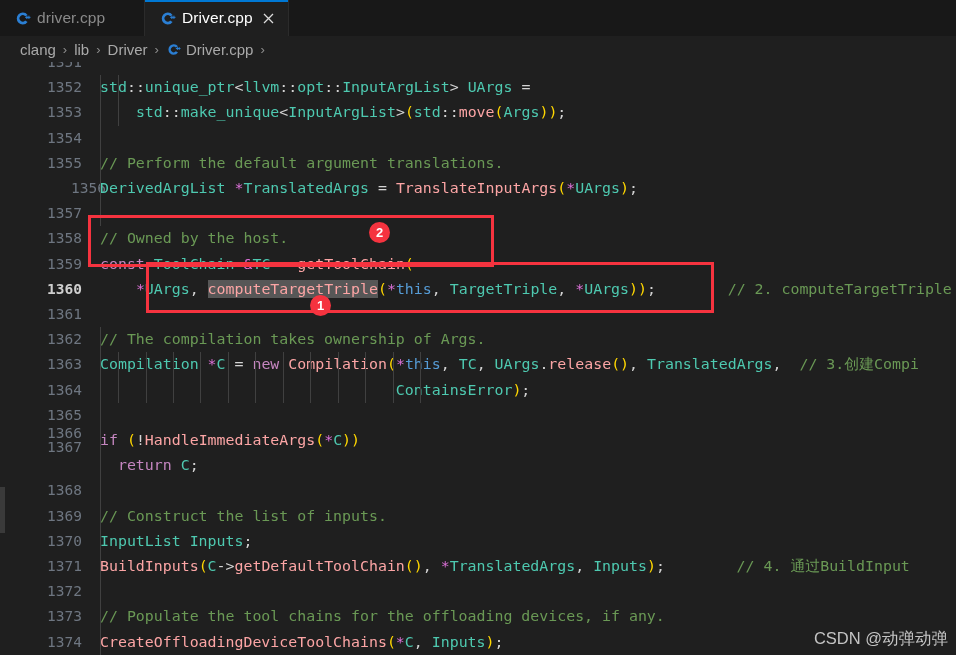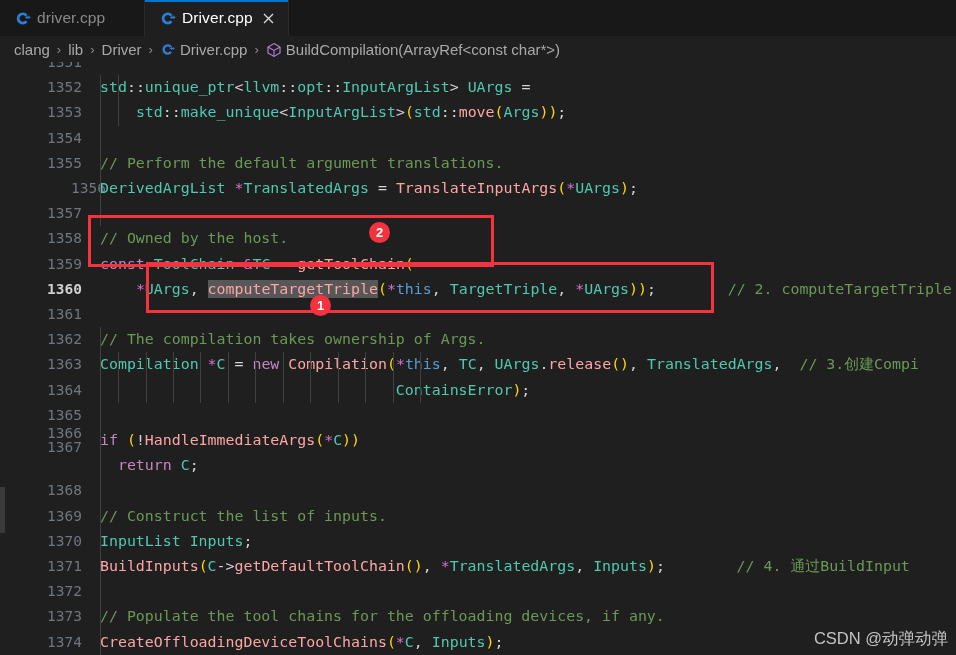--- a/index.html
+++ b/index.html
@@ -79,21 +79,21 @@
 
   
   .breadcrumb {
     position: absolute;
     top: 36px; left: 0;
     width: 859px;
     height: 26px;
     background: #1f1f1f;
     display: flex;
     align-items: center;
-    padding-left: 14px;
+    padding-left: 20px;
     box-sizing: border-box;
     font-size: 15px;
     color: #a8a8a8;
     white-space: nowrap;
     gap: 0px;
   }
   .crumb {
     color: #a9a9a9;
     display: inline-flex;
     align-items: center;
@@ -273,29 +273,20 @@
           <path d="M8.2 2.4a5.6 5.6 0 1 0 0 11.2 5.6 5.6 0 0 0 4.6-2.4l-2.3-1.3a3 3 0 1 1 0-4l2.3-1.3a5.6 5.6 0 0 0-4.6-2.2z" fill="#2b7fd4"></path>
           <rect x="11.6" y="5.3" width="1" height="3.2" fill="#2b7fd4"></rect>
           <rect x="10.5" y="6.4" width="3.2" height="1" fill="#2b7fd4"></rect>
           <rect x="13.6" y="5.3" width="0.9" height="3.2" fill="#2b7fd4"></rect>
           <rect x="12.7" y="6.4" width="2.8" height="1" fill="#2b7fd4"></rect>
         </svg>
       </span>
       <span>Driver.cpp</span>
     </span>
     <span class="crumb-sep">›</span>
-    <span class="crumb">
-      <span class="crumb-icon">
-        <svg viewBox="0 0 16 16" width="16" height="16">
-          <path d="M8 1.6 L14 5 V11 L8 14.4 L2 11 V5 Z" fill="none" stroke="#b180d7" stroke-width="1.2"></path>
-          <path d="M2 5 L8 8.4 L14 5 M8 8.4 V14.4" fill="none" stroke="#b180d7" stroke-width="1.1"></path>
-        </svg>
-      </span>
-      <span>BuildCompilation(ArrayRef&lt;const char*&gt;)</span>
-    </span>
   </div>
 
   <div class="editor">
     <div class="left-deco"></div>
     <div class="left-thumb"></div>
 
     <div id="gutter">
         <div class="gutter-line" style="top: -12px;">1351</div>
         <div class="gutter-line" style="top: 13.2px; padding-left: 40px;">1352</div>
         <div class="gutter-line" style="top: 38.4px;">1353</div>

